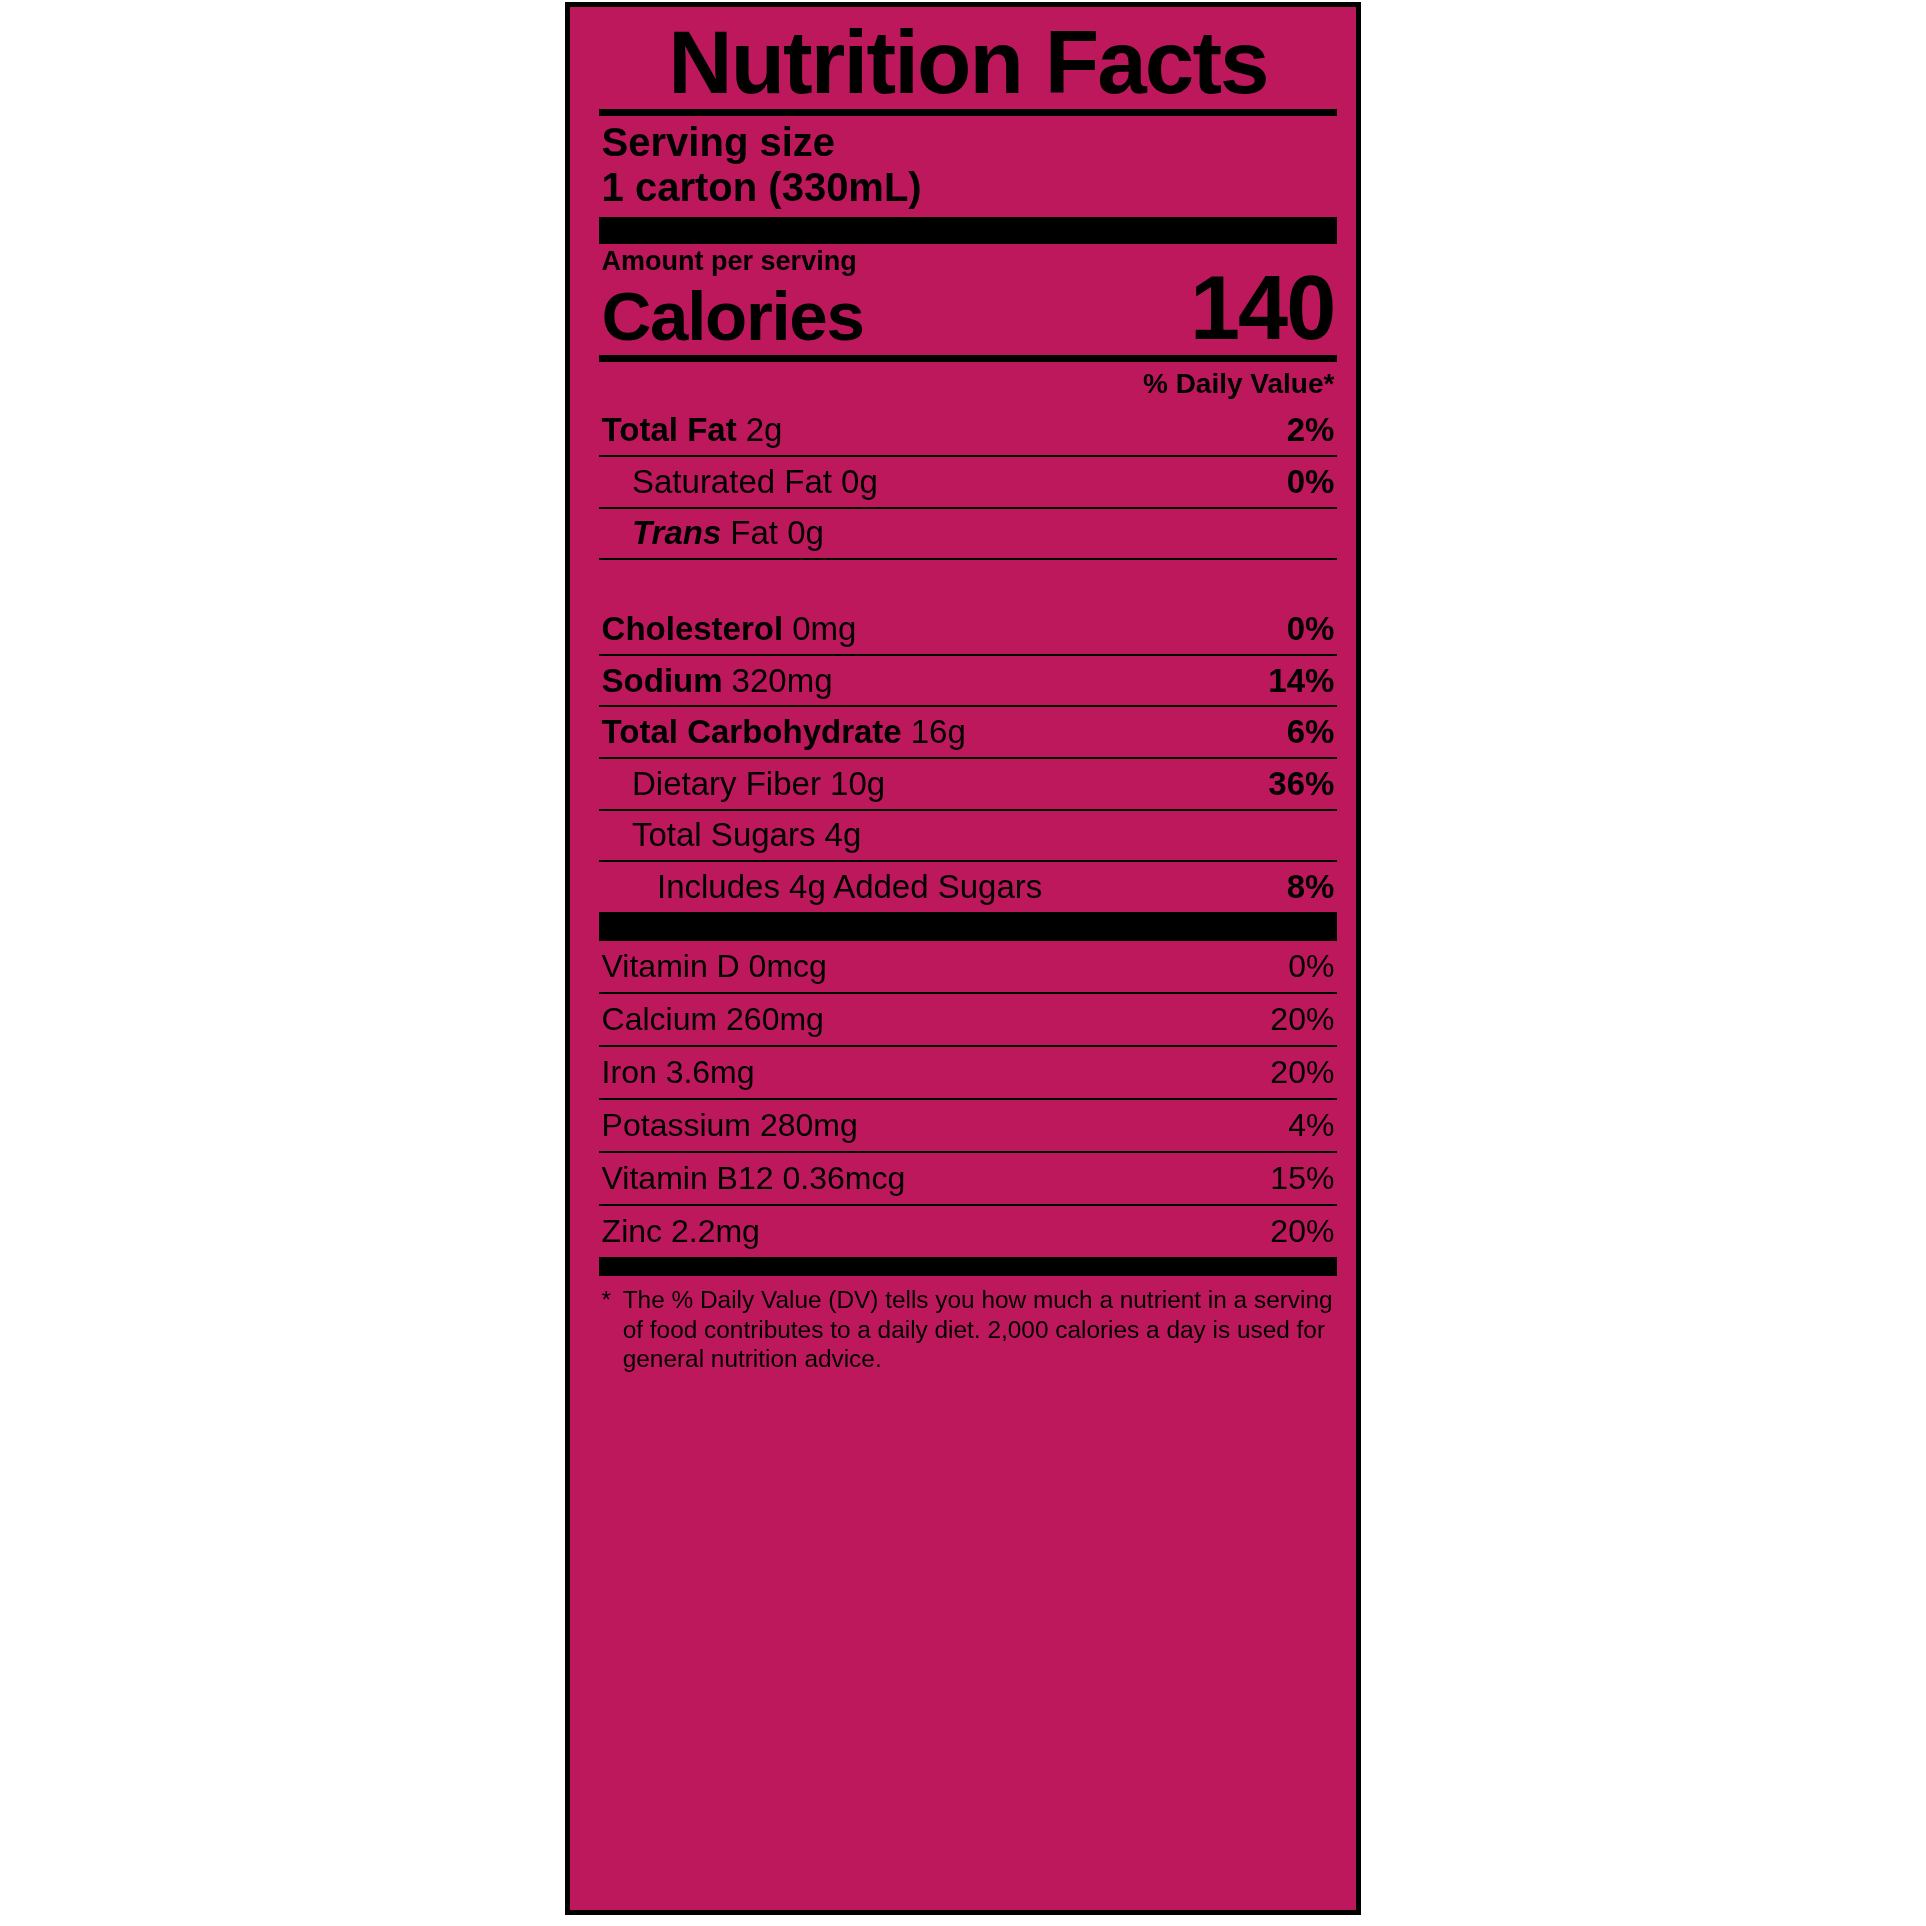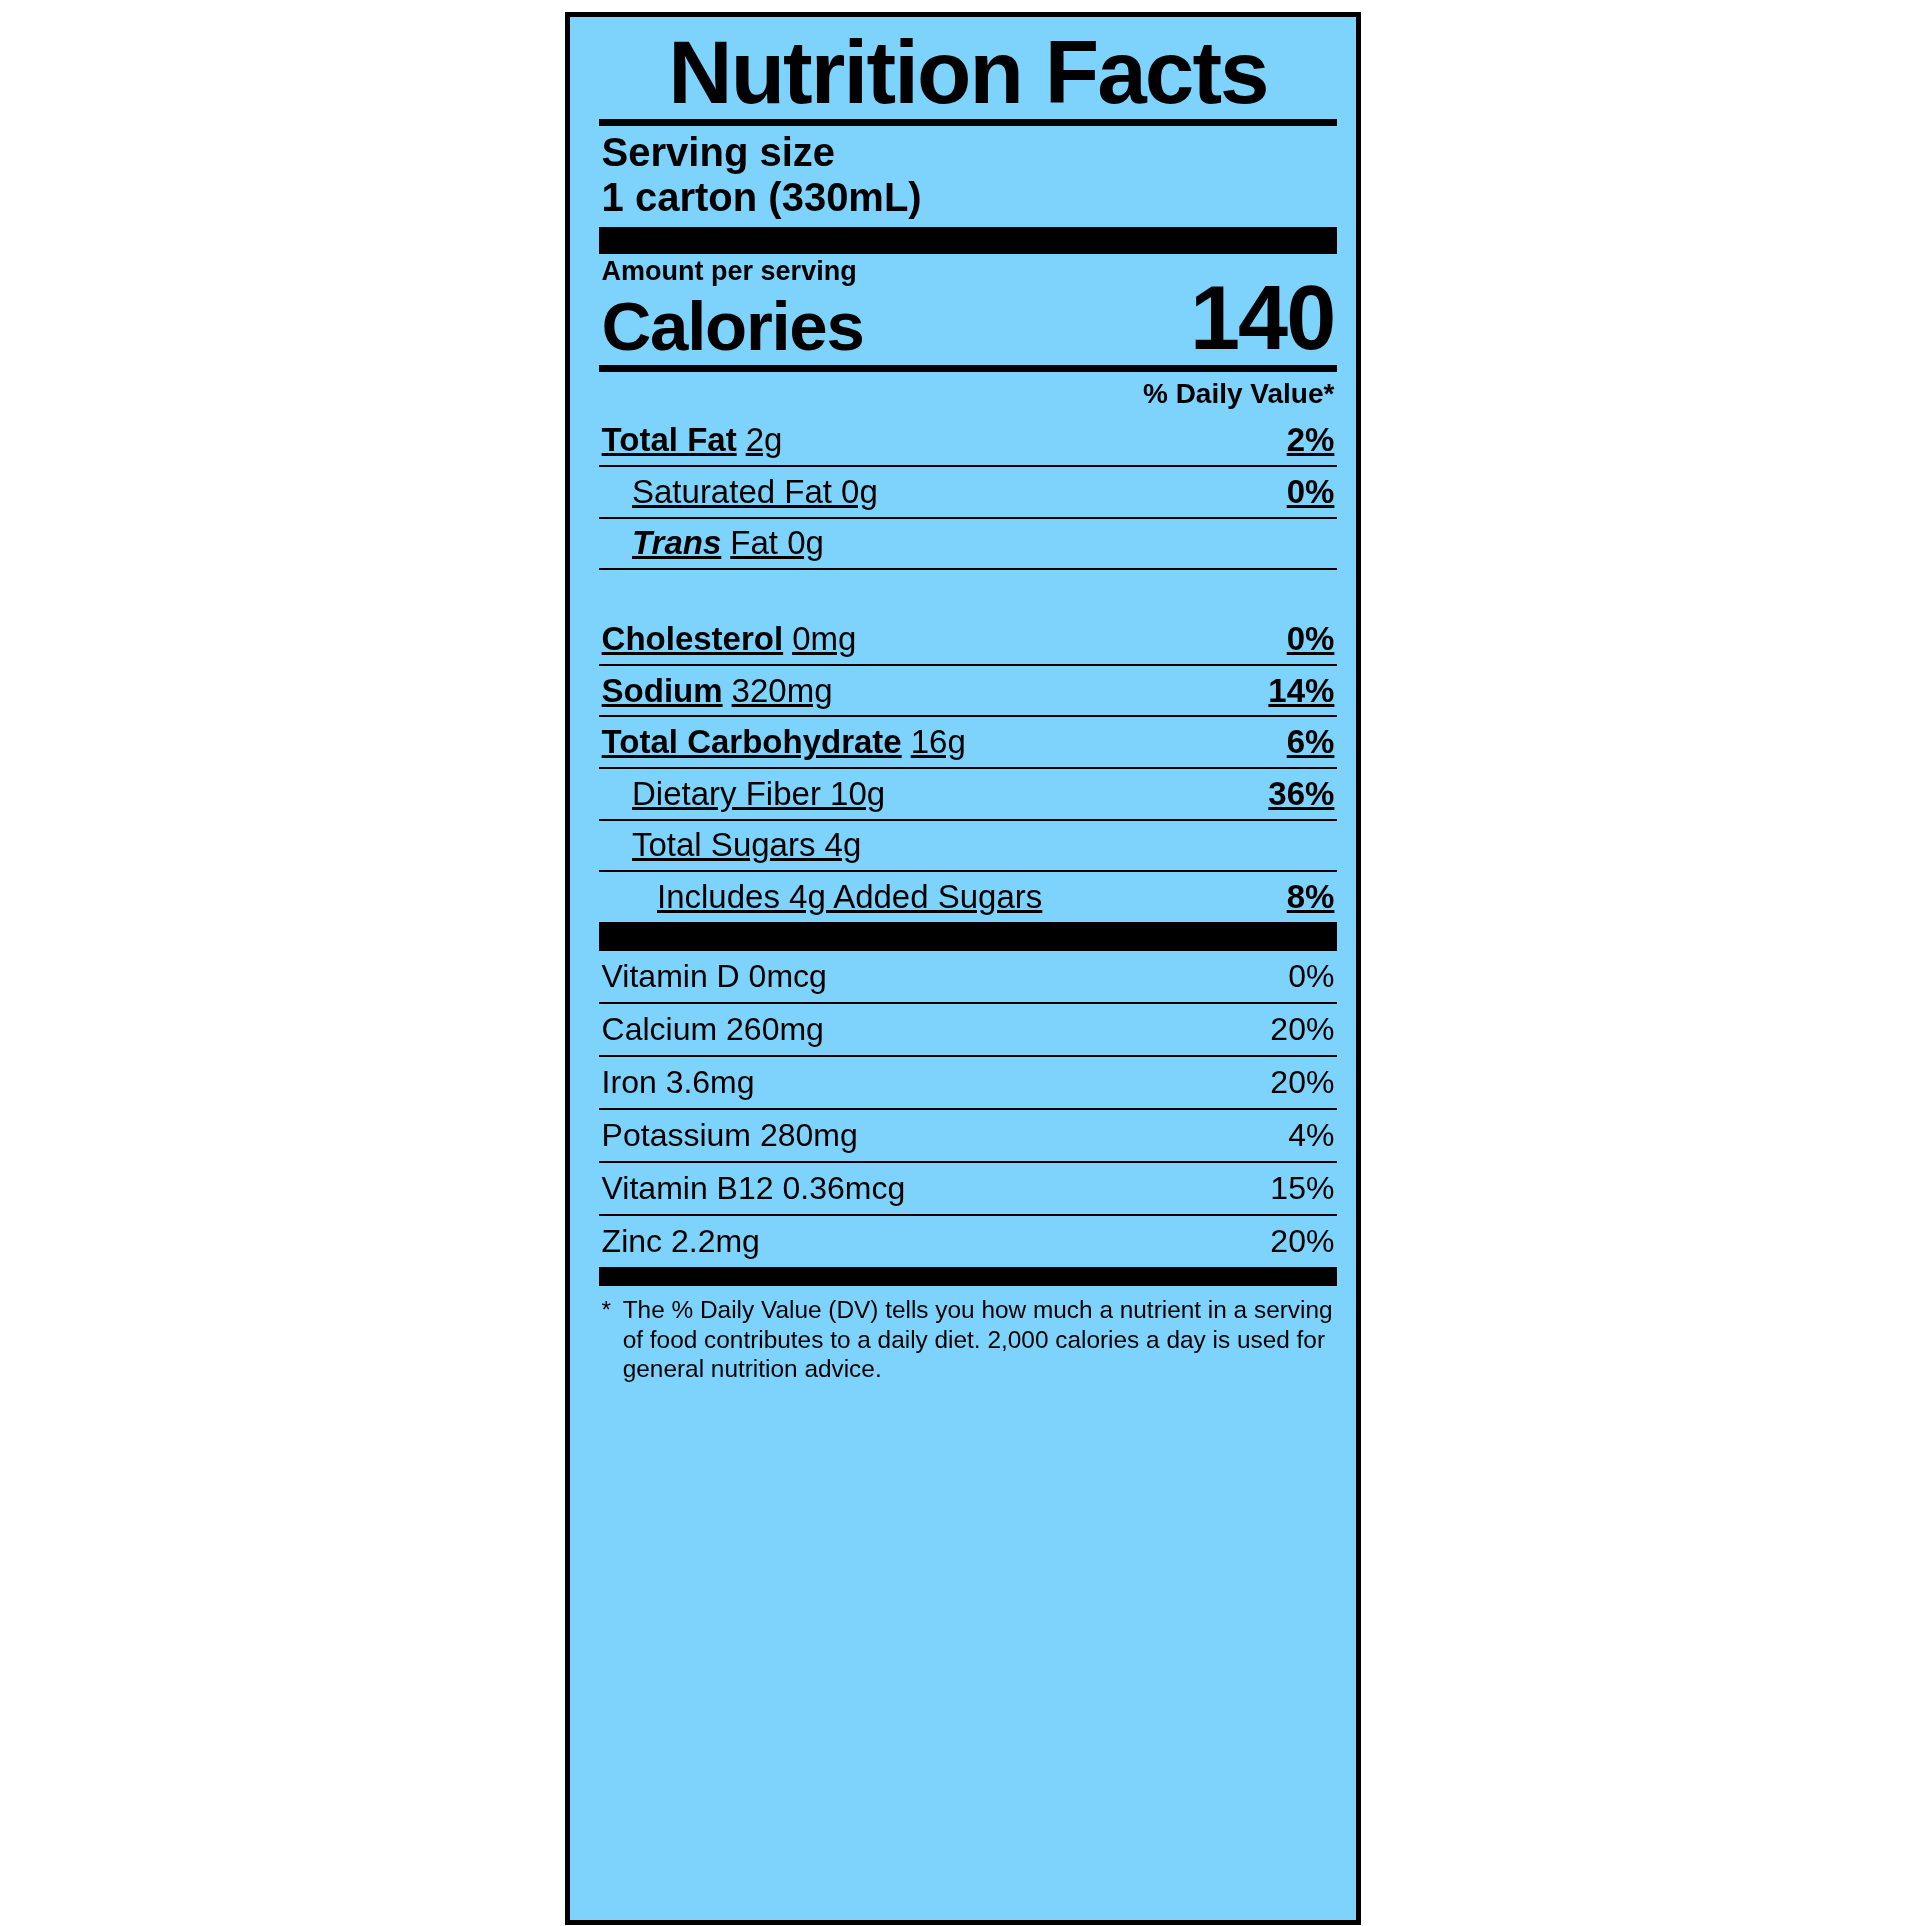--- a/index.html
+++ b/index.html
@@ -11,26 +11,26 @@
     width: 1926px;
     height: 1926px;
     font-family: "Liberation Sans", sans-serif;
     color: #000000;
     -webkit-font-smoothing: antialiased;
   }
 
   #panel {
     position: absolute;
     left: 565px;
-    top: 12px;
+    top: 2px;
     width: 796px;
     height: 1913px;
     border: 5.8px solid #000000;
     box-sizing: border-box;
-    background: #7dd3fc;
+    background: #be185d;
   }
 
   .inner {
     position: absolute;
     left: 29px;
     top: 6.4px;
     width: 738px;
     box-sizing: border-box;
   }
 
@@ -106,21 +106,20 @@
 
   
   .nrow {
     display: flex;
     justify-content: space-between;
     align-items: baseline;
     font-size: 33px;
     padding: 5.8px 2.6px 5.8px 2.6px;
     border-bottom: 2.6px solid #000;
     white-space: nowrap;
-    text-decoration: underline;
   }
   .nrow .name { display: flex; align-items: baseline; }
   .nrow .pct { font-weight: bold; }
   .indent1 { padding-left: 33px; }
   .indent2 { padding-left: 58px; }
   .ital { font-style: italic; font-weight: bold; }
   .sp { display: inline-block; width: 9px; }
 
   .vrow {
     display: flex;

